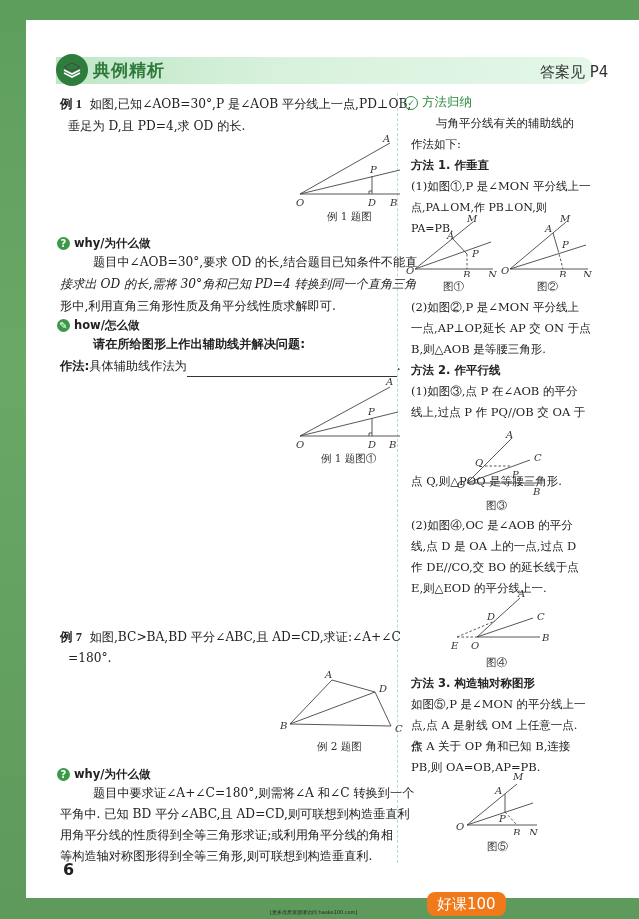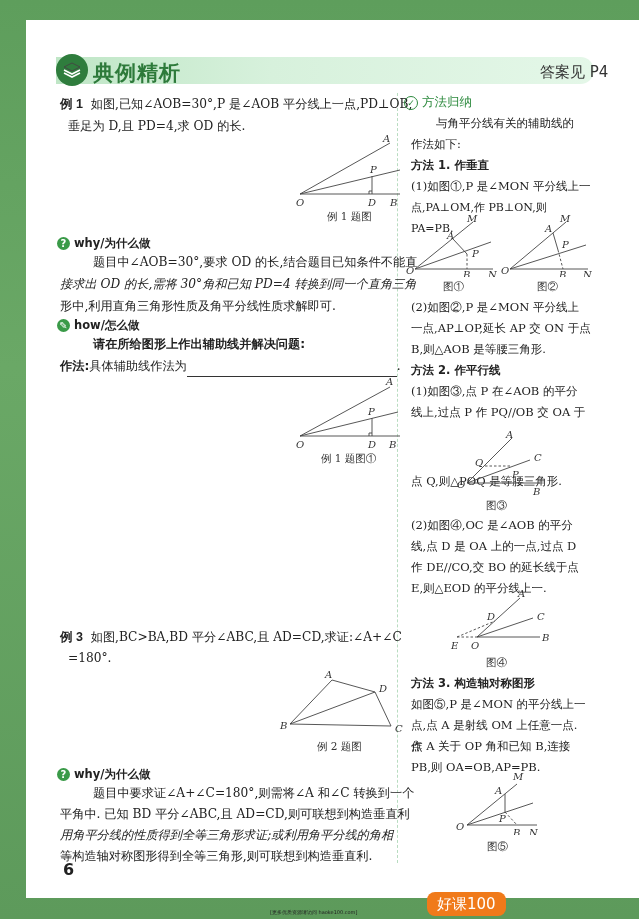--- a/index.html
+++ b/index.html
@@ -19,34 +19,34 @@
     background: linear-gradient(90deg, #bfe6c6 0%, #d7f1dc 40%, #e4f7e8 100%);
     border-radius: 0 14px 14px 0;
   }
   .header-logo {
     position: absolute; left: 56px; top: 54px; width: 32px; height: 32px;
     border-radius: 50%; background: #2f7d3d;
     display: flex; align-items: center; justify-content: center;
   }
   .header-title {
     position: absolute; left: 93px; top: 59px;
-    font-family: "DejaVu Sans", sans-serif; font-size: 21px; font-weight: bold;
+    font-family: "DejaVu Sans", sans-serif; font-size: 17px; font-weight: bold;
     color: #2d7a3a; letter-spacing: 1px;
   }
   .header-answer {
     position: absolute; left: 540px; top: 63px;
     font-family: "DejaVu Sans", sans-serif; font-size: 15px; color: #333;
   }
   .divider-v {
     position: absolute; left: 397px; top: 93px; width: 0; height: 770px;
     border-left: 1px dashed #b8dcc0;
   }
   .txt { position: absolute; font-size: 12.2px; line-height: 22px; color: #222; }
   .bold { font-weight: bold; font-family: "DejaVu Sans", sans-serif; }
-  .label-ex { font-family: Liberation Sans, sans-serif; font-weight: bold; font-size: 12.5px; }
+  .label-ex { font-family: Liberation Serif, serif; font-weight: bold; font-size: 12.5px; }
   .section-head {
     position: absolute; font-family: "DejaVu Sans", sans-serif; font-size: 11.5px;
     display: flex; align-items: center; gap: 4px; color: #222;
   }
   .qicon {
     width: 13px; height: 13px; border-radius: 50%; background: #3a9a48; color: #fff;
     font-size: 10px; font-weight: bold; display: inline-flex; align-items: center; justify-content: center;
     font-family: "DejaVu Sans", sans-serif;
   }
   .caption { position: absolute; font-size: 10.5px; color: #333; }
@@ -145,41 +145,41 @@
   <polyline points="79,64 79,61 82,61"></polyline>
   <text x="96" y="13">A</text>
   <text x="78" y="43">P</text>
   <text x="6" y="76">O</text>
   <text x="78" y="76">D</text>
   <text x="99" y="76">B</text>
 </svg>
 <div class="caption" style="left:321px;top:452px;">例 1 题图①</div>
 
 <div class="txt" style="left:60px;top:626px;">
-  <span class="label-ex">例 3</span>&nbsp;&nbsp;<span>如图,BC&gt;BA,BD 平分∠ABC,且 AD=CD,求证:∠A+∠C</span>
+  <span class="label-ex">例 7</span>&nbsp;&nbsp;<span>如图,BC&gt;BA,BD 平分∠ABC,且 AD=CD,求证:∠A+∠C</span>
 </div>
 <div class="txt" style="left:68px;top:647px;">=180°.</div>
 
 <svg style="position:absolute;left:278px;top:668px;" width="130" height="70">
   <polygon points="12,56 54,12 97,24 113,58"></polygon>
   <line x1="12" y1="56" x2="97" y2="24"></line>
   <text x="47" y="10">A</text>
   <text x="101" y="24">D</text>
   <text x="2" y="61">B</text>
   <text x="117" y="64">C</text>
 </svg>
 <div class="caption" style="left:317px;top:740px;">例 2 题图</div>
 
 <div class="section-head" style="left:57px;top:767px;">
   <span class="qicon">?</span>
   <span class="bold">why/为什么做</span>
 </div>
 <div class="txt" style="left:93px;top:782px;">题目中要求证∠A+∠C=180°,则需将∠A 和∠C 转换到一个</div>
 <div class="txt" style="left:60px;top:803px;">平角中. 已知 BD 平分∠ABC,且 AD=CD,则可联想到构造垂直利</div>
-<div class="txt" style="left:60px;top:824px;font-style:italic;">用角平分线的性质得到全等三角形求证;或利用角平分线的角相</div>
+<div class="txt" style="left:60px;top:824px;">用角平分线的性质得到全等三角形求证;或利用角平分线的角相</div>
 <div class="txt" style="left:60px;top:845px;">等构造轴对称图形得到全等三角形,则可联想到构造垂直利.</div>
 
 <div class="method-title">
   <span class="check-circle">✓</span>
   <span>方法归纳</span>
 </div>
 <div class="rtxt" style="left:436px;top:113px;">与角平分线有关的辅助线的</div>
 <div class="rtxt" style="top:134px;">作法如下:</div>
 <div class="rtxt bold" style="top:155px;">方法 1. 作垂直</div>
 <div class="rtxt" style="top:176px;">(1)如图①,P 是∠MON 平分线上一</div>

